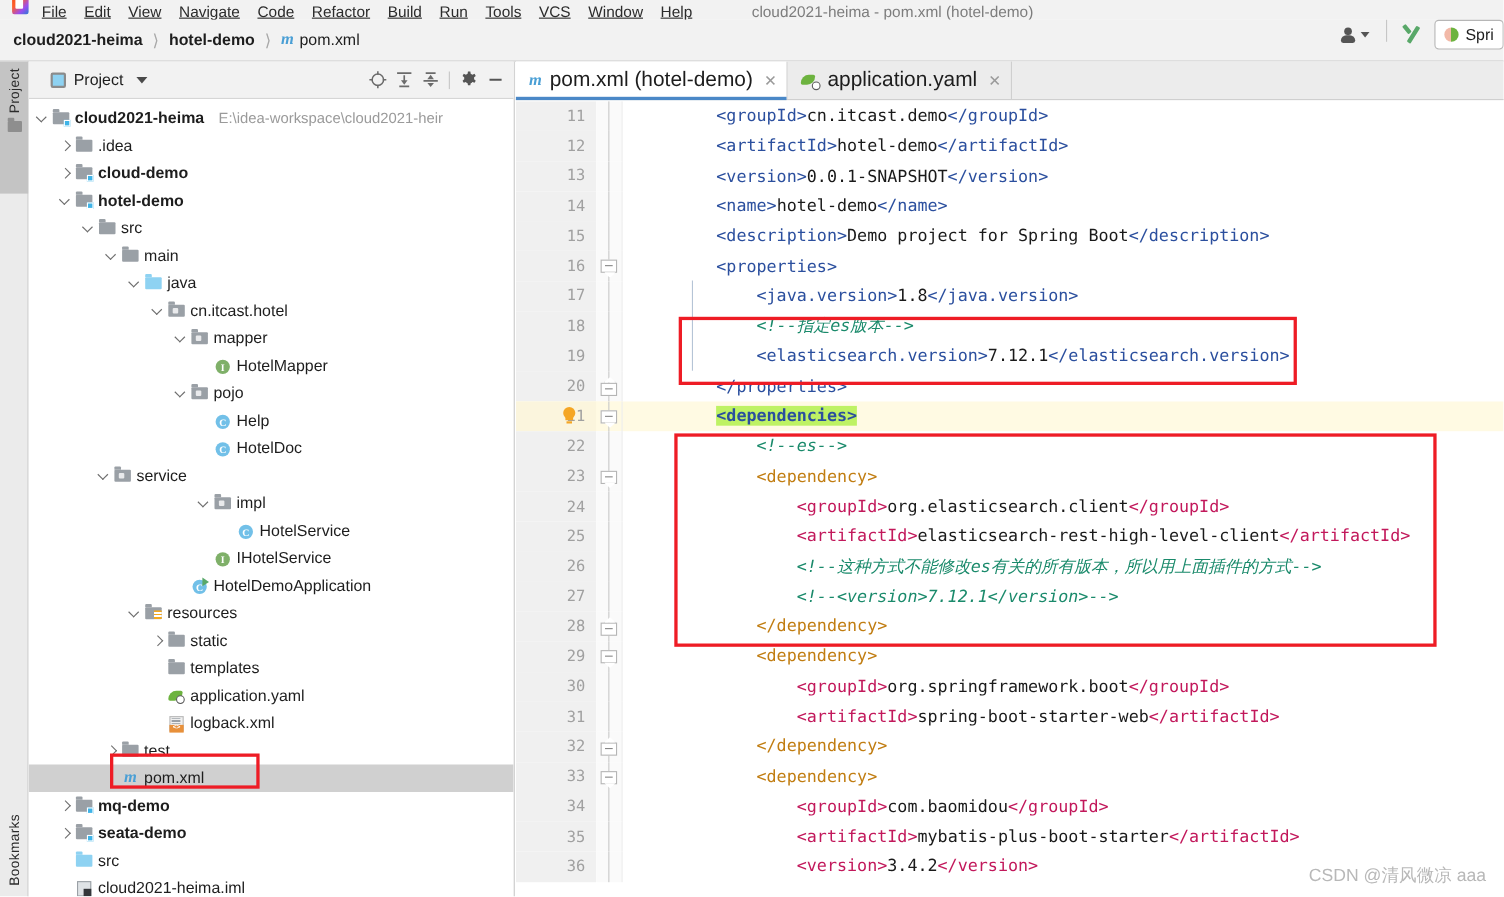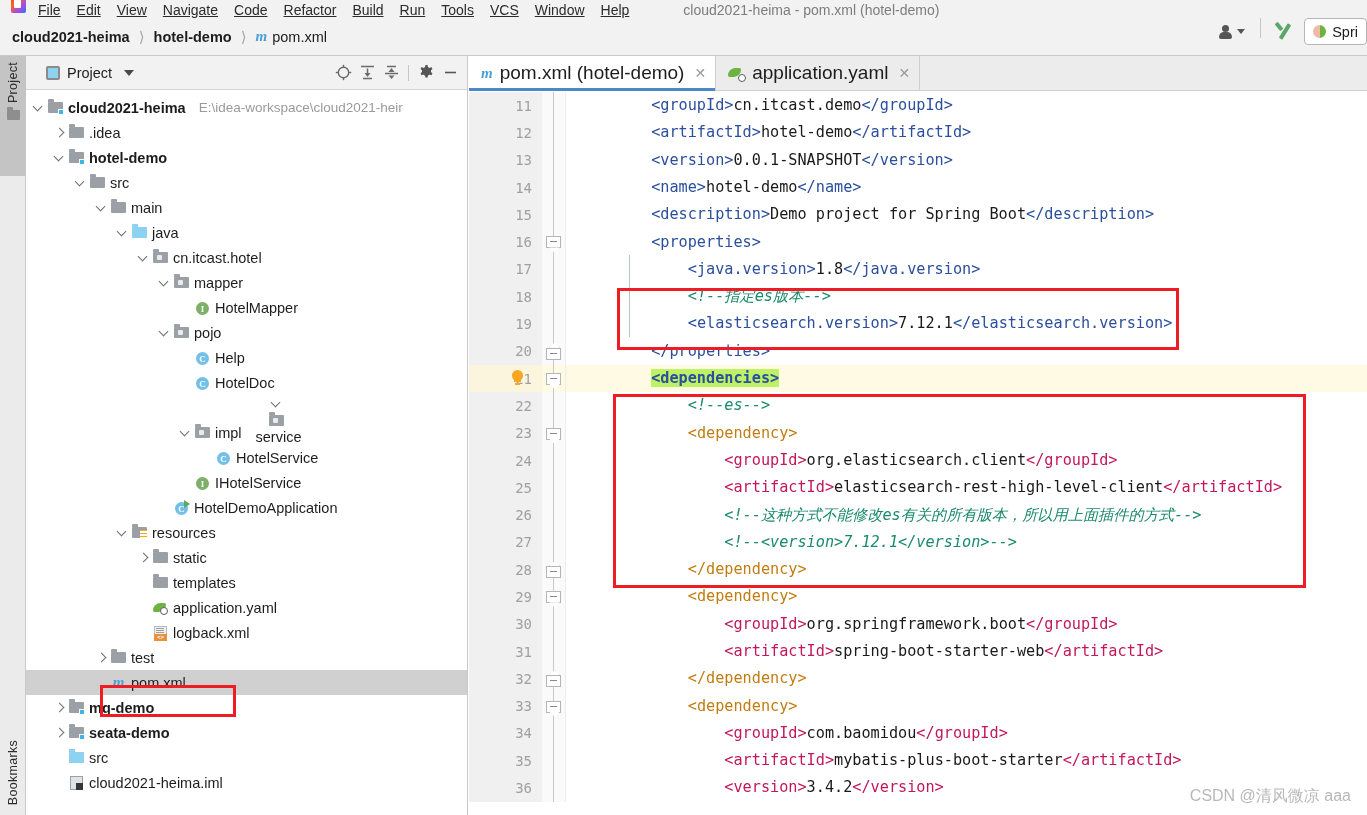--- a/index.html
+++ b/index.html
@@ -468,26 +468,36 @@
         <span class="tw">
           <span class="chev right"></span>
         </span>
         <span class="ico">
           <span class="f-grey"></span>
         </span>
         <span class="lbl">.idea</span>
       </div>
       <div class="row" style="padding-left: 25px;">
         <span class="tw">
-          <span class="chev down"></span>
+          <span class="chev right"></span>
         </span>
         <span class="ico">
           <span class="f-grey"></span>
           <span class="mod-badge"></span>
         </span>
+        <span class="lbl b">cloud-demo</span>
+      </div>
+      <div class="row" style="padding-left: 25px;">
+        <span class="tw">
+          <span class="chev down"></span>
+        </span>
+        <span class="ico">
+          <span class="f-grey"></span>
+          <span class="mod-badge"></span>
+        </span>
         <span class="lbl b">hotel-demo</span>
       </div>
       <div class="row" style="padding-left: 46px;">
         <span class="tw">
           <span class="chev down"></span>
         </span>
         <span class="ico">
           <span class="f-grey"></span>
         </span>
         <span class="lbl">src</span>
@@ -551,21 +561,21 @@
         </span>
         <span class="lbl">Help</span>
       </div>
       <div class="row" style="padding-left: 151px;">
         <span class="tw empty"></span>
         <span class="ico">
           <span class="circ c">C</span>
         </span>
         <span class="lbl">HotelDoc</span>
       </div>
-      <div class="row" style="padding-left: 60px; flex-direction: column;">
+      <div class="row" style="padding-left: 60px;">
         <span class="tw">
           <span class="chev down"></span>
         </span>
         <span class="ico">
           <span class="f-pkg"></span>
         </span>
         <span class="lbl">service</span>
       </div>
       <div class="row" style="padding-left: 151px;">
         <span class="tw">

